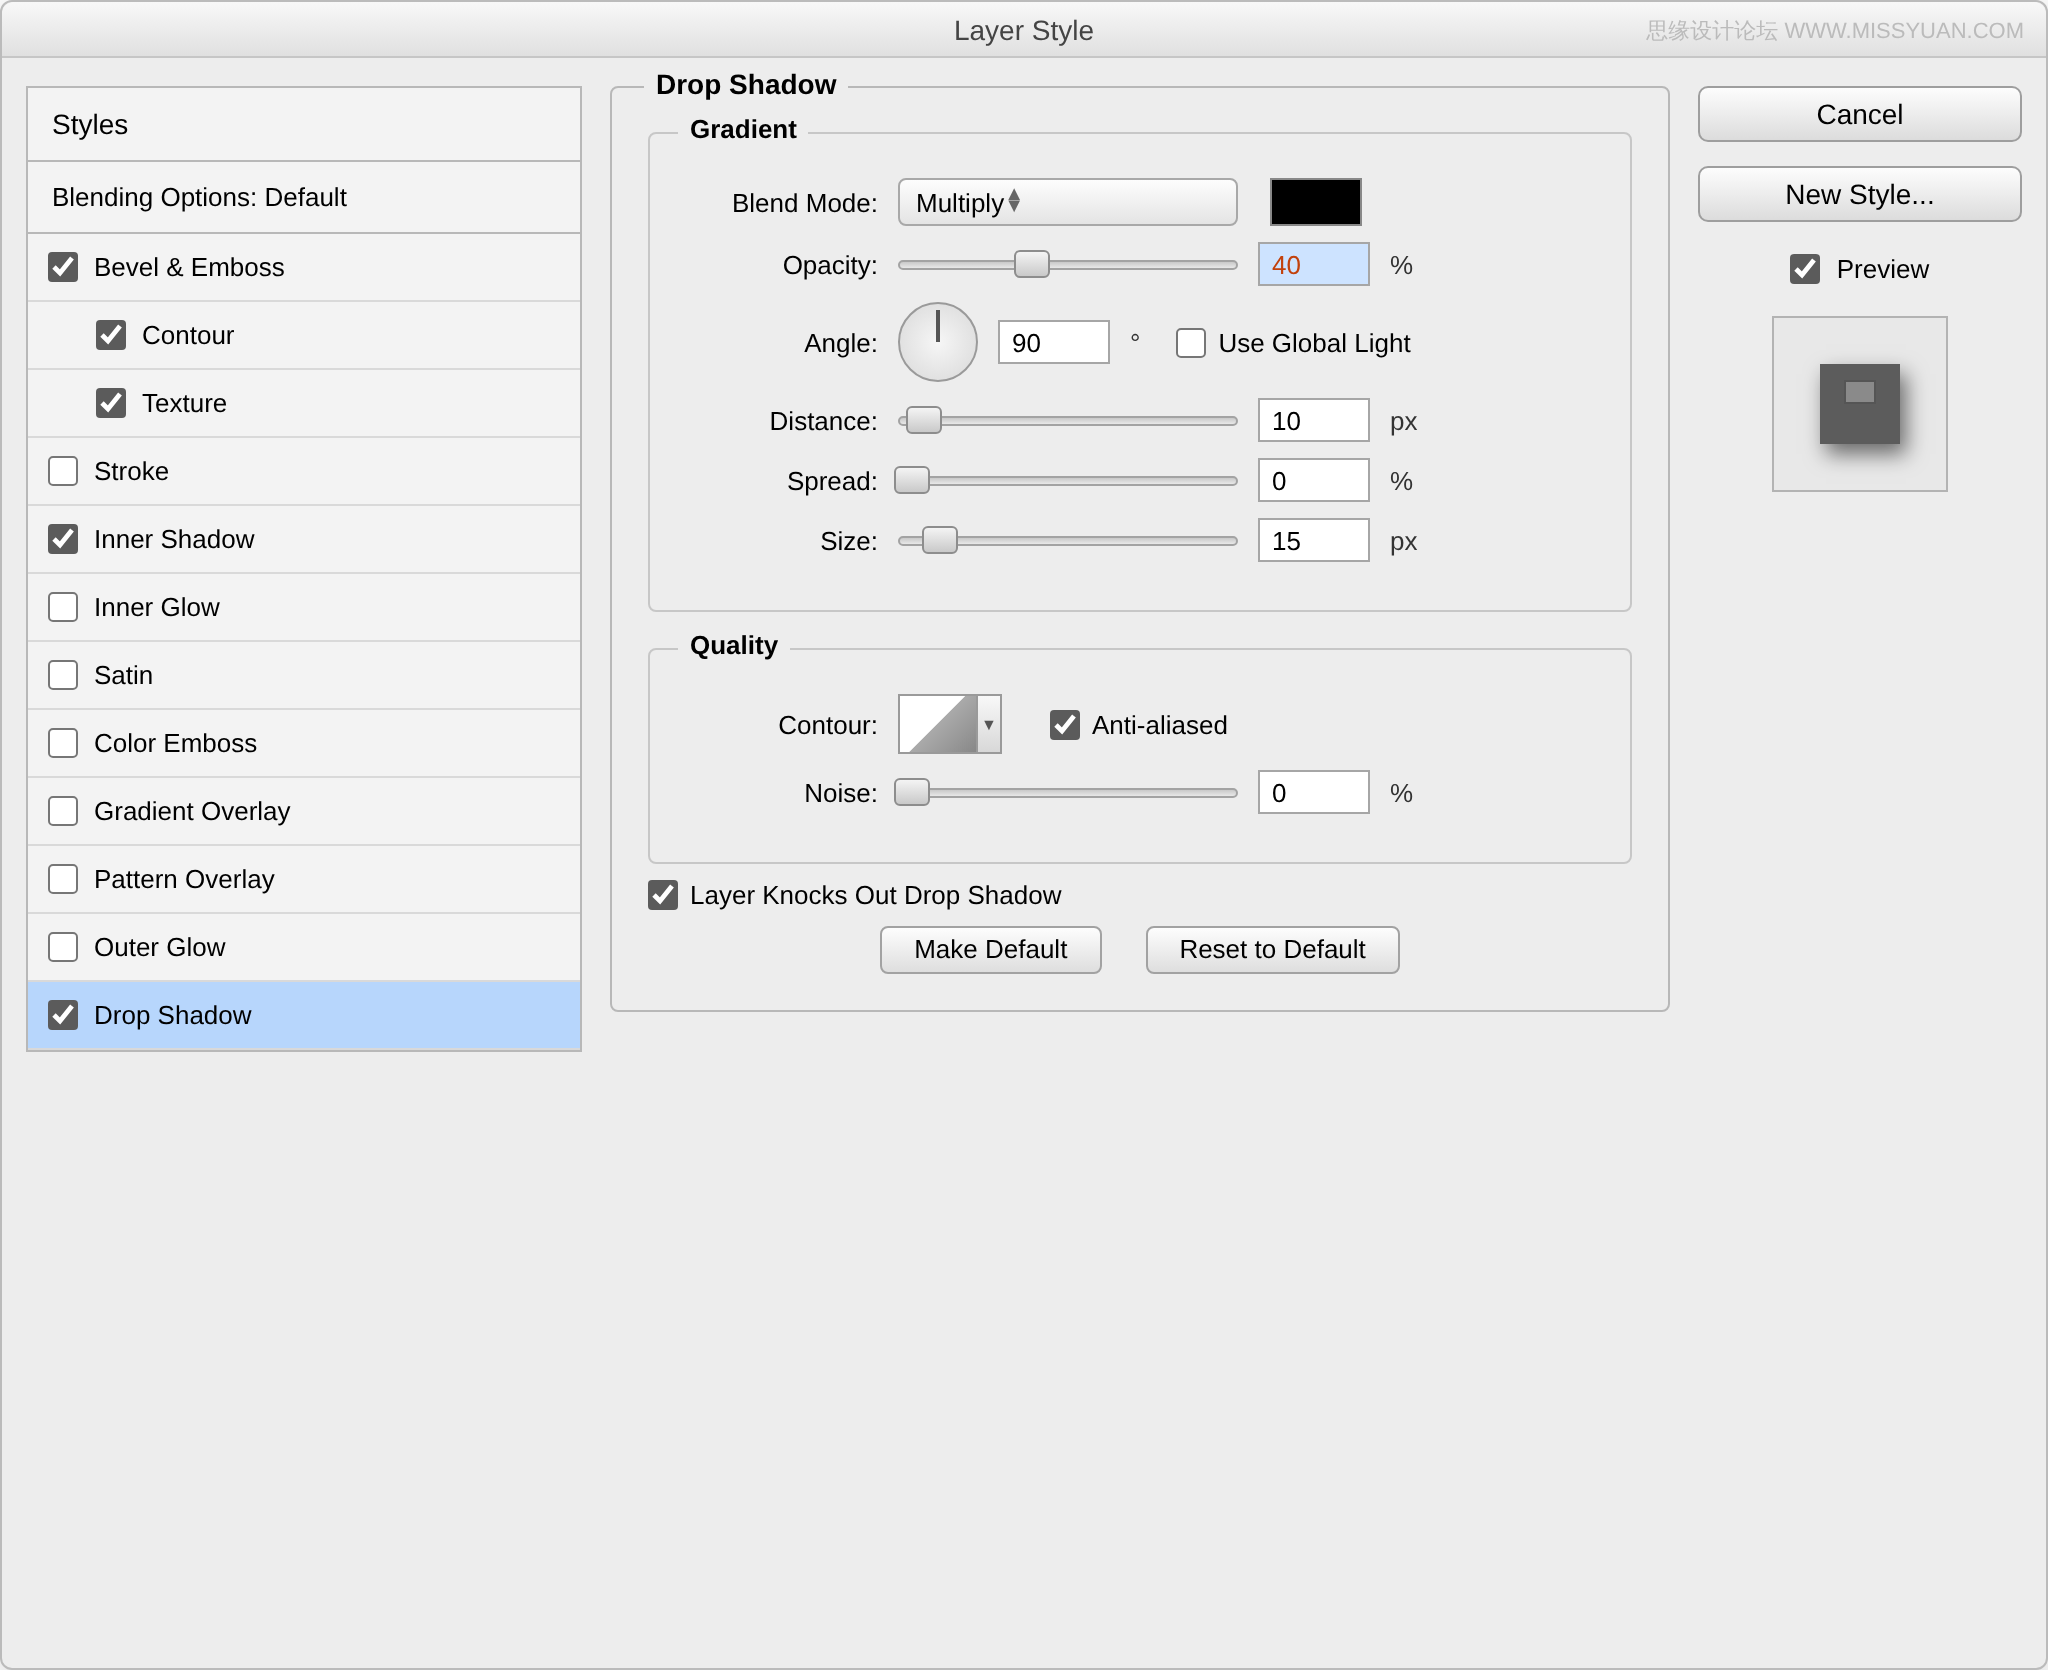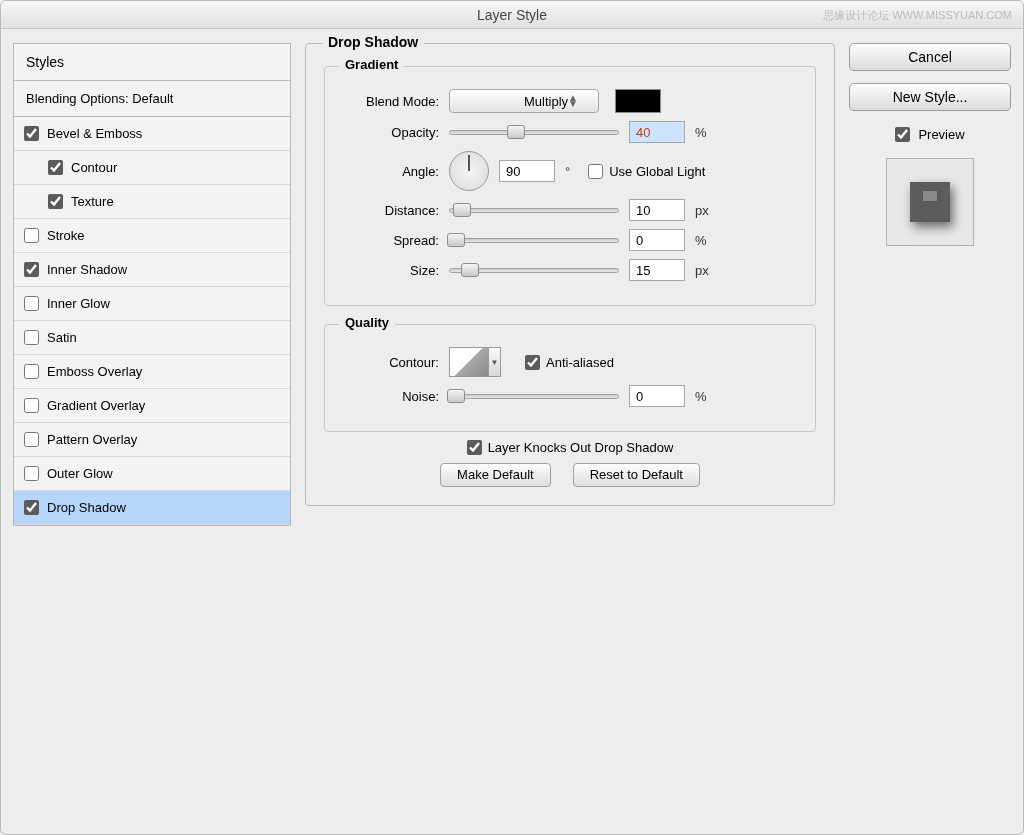--- a/index.html
+++ b/index.html
@@ -20,21 +20,21 @@
 
 
 .center { flex: 1; }
 .fieldset { border: 1px solid #b8b8b8; border-radius: 4px; margin-bottom: 14px; padding: 16px 18px 18px 18px; position: relative; }
 .fieldset-title { position: absolute; top: -10px; left: 16px; background: #ededed; padding: 0 6px; font-weight: bold; font-size: 14px; }
 .fieldset-inner { border: 1px solid #c7c7c7; border-radius: 4px; padding: 14px 18px 16px 18px; position: relative; margin-top: 6px; }
 .fieldset-inner-title { position: absolute; top: -10px; left: 14px; background: #ededed; padding: 0 6px; font-weight: bold; font-size: 13px; }
 
 .row { display: flex; align-items: center; margin: 8px 0; gap: 10px; }
 .row-label { width: 96px; text-align: right; }
-.select { flex: none; width: 150px; height: 24px; border: 1px solid #a8a8a8; border-radius: 4px; background: linear-gradient(#fdfdfd,#e4e4e4); display: flex; align-items: center; justify-content: flex-end; padding: 0 20px; }
+.select { flex: none; width: 170px; height: 24px; border: 1px solid #a8a8a8; border-radius: 4px; background: linear-gradient(#fdfdfd,#e4e4e4); display: flex; align-items: center; justify-content: flex-start; padding: 0 8px; }
 .select .updown { font-size: 10px; color: #666; line-height: 6px; text-align: center; }
 .color-swatch { width: 46px; height: 24px; background: #000; border: 1px solid #888; margin-left: 6px; }
 .slider-track { width: 170px; height: 14px; position: relative; display: flex; align-items: center; }
 .slider-bar { width: 100%; height: 5px; background: linear-gradient(#c9c9c9,#e8e8e8); border: 1px solid #a3a3a3; border-radius: 3px; }
 .slider-thumb { position: absolute; width: 18px; height: 14px; background: linear-gradient(#f4f4f4,#c9c9c9); border: 1px solid #8d8d8d; border-radius: 3px; top: 0; }
 .num-input { width: 56px; height: 22px; border: 1px solid #a6a6a6; background: #fff; padding: 0 6px; font-size: 13px; }
 .num-input.highlight { background: #cde3ff; color: #c2410c; }
 .unit { font-size: 13px; color: #333; }
 .angle-knob { width: 40px; height: 40px; border-radius: 50%; background: radial-gradient(#f6f6f6,#d8d8d8); border: 1px solid #9a9a9a; position: relative; }
 .angle-knob::after { content: ""; position: absolute; width: 2px; height: 16px; background: #555; left: 50%; top: 3px; transform: translateX(-50%); }
@@ -89,21 +89,21 @@
           <div class="style-item">
             <input type="checkbox" style="">
             <span>Inner Glow</span>
           </div>
           <div class="style-item">
             <input type="checkbox" style="">
             <span>Satin</span>
           </div>
           <div class="style-item">
             <input type="checkbox" style="">
-            <span>Emboss Overlay</span>
+            <span>Color Emboss</span>
           </div>
           <div class="style-item">
             <input type="checkbox" style="">
             <span>Gradient Overlay</span>
           </div>
           <div class="style-item">
             <input type="checkbox" style="">
             <span>Pattern Overlay</span>
           </div>
           <div class="style-item">
@@ -204,21 +204,21 @@
             <div class="row-label">Noise:</div>
             <div class="slider-track">
               <div class="slider-bar"></div>
                 <div class="slider-thumb" style="left:-2px"></div>
             </div>
             <input class="num-input" value="0" style="">
             <span class="unit">%</span>
           </div>
         </div>
 
-        <div class="row" style="justify-content:center; ">
+        <div class="row" style="">
           <div class="chk-row">
             <input type="checkbox" checked="" style="">
             <span>Layer Knocks Out Drop Shadow</span>
           </div>
         </div>
 
         <div class="footer-row">
           <div class="button">Make Default</div>
           <div class="button">Reset to Default</div>
         </div>

